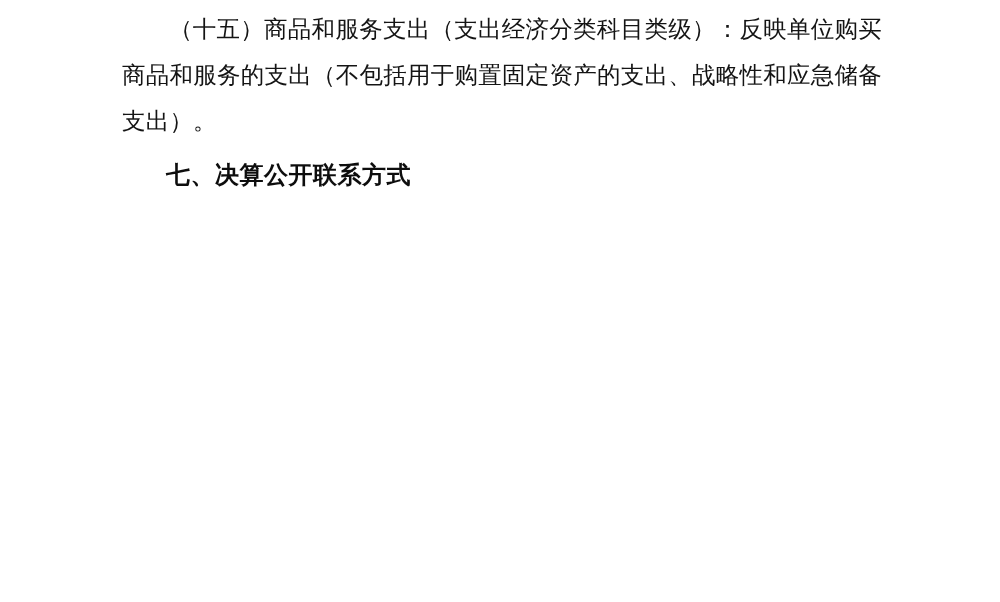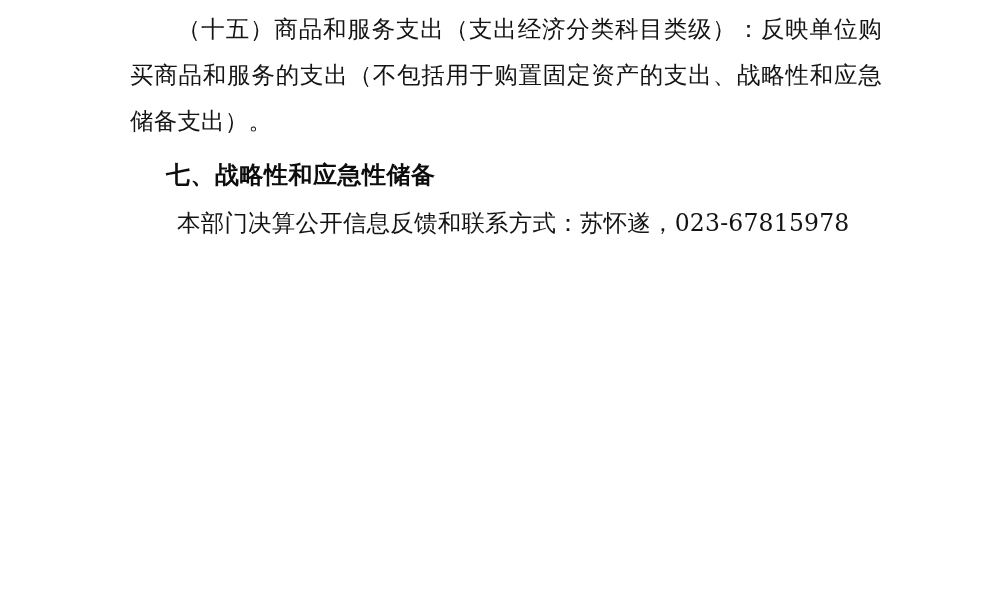--- a/index.html
+++ b/index.html
@@ -20,21 +20,21 @@
     height: 602px;
     box-sizing: border-box;
     padding: 6px 118px 0 118px;
   }
   .para {
     font-size: 23.5px;
     line-height: 46px;
     text-align: justify;
     text-justify: inter-ideograph;
     text-indent: 2em;
-    margin: 0 0 1px 12px;
+    margin: 0 0 1px 4px;
     letter-spacing: 0.2px;
     color: #141414;
   }
   .heading {
     font-size: 24px;
     line-height: 46px;
     font-weight: bold;
     text-indent: 2em;
     margin: 8px 0 2px 0;
     color: #0d0d0d;
@@ -46,17 +46,16 @@
 </style>
 </head>
 <body>
 
 <div class="page">
 
   <p class="para">（十五）商品和服务支出（支出经济分类科目类级）：反映单位购买商品和服务的支出（不包括用于购置固定资产的支出、战略性和应急储备支出）。</p>
 
 
 
-  <h2 class="heading">七、战略性和应急性储备</h2>
+  <h2 class="heading">七、决算公开联系方式</h2>
 
-  <p class="para last">本部门决算公开信息反馈和联系方式：苏怀遂，023-67815978</p>
 
 </div>
 
 </body></html>

